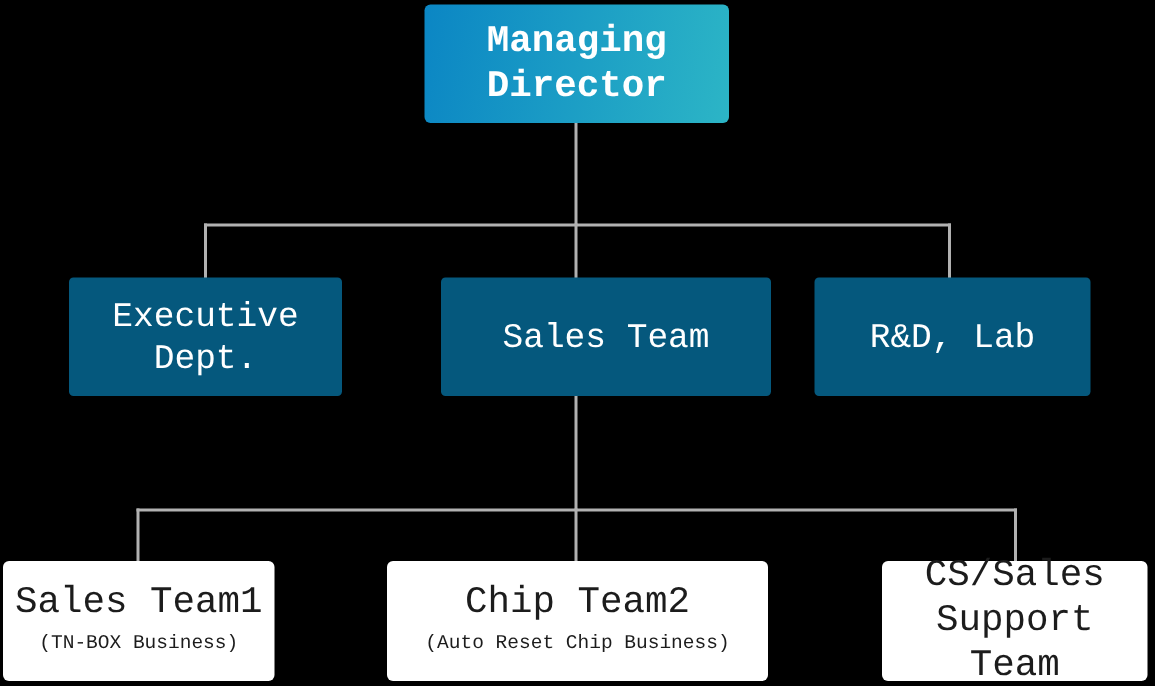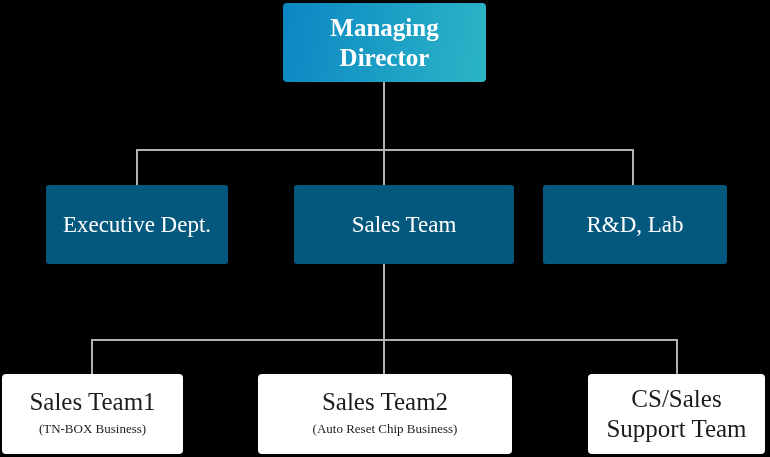--- a/index.html
+++ b/index.html
@@ -6,21 +6,21 @@
     margin: 0;
     padding: 0;
     background: #000;
   }
   .stage {
     position: relative;
     width: 770px;
     height: 457px;
     background: var(--background, #000);
     overflow: hidden;
-    font-family: Liberation Serif, serif;
+    font-family: Liberation Mono, monospace;
   }
   .node {
     position: absolute;
     box-sizing: border-box;
     display: flex;
     flex-direction: column;
     align-items: center;
     justify-content: center;
     text-align: center;
     border-radius: 4px;
@@ -113,21 +113,21 @@
   <div class="line hline l-h-2"></div>
   <div class="line vline l-d-st1"></div>
   <div class="line vline l-d-st2"></div>
   <div class="line vline l-d-cs"></div>
 
   <div class="node lvl3 n-st1">
     <span class="lbl">Sales Team1</span>
     <span class="sub">(TN-BOX Business)</span>
   </div>
   <div class="node lvl3 n-st2">
-    <span class="lbl">Sales Team2</span>
+    <span class="lbl">Chip Team2</span>
     <span class="sub">(Auto Reset Chip Business)</span>
   </div>
   <div class="node lvl3 n-cs">
     <span class="lbl">CS/Sales Support Team</span>
     <span class="sub"></span>
   </div>
 
 </div>
 
 </body></html>

